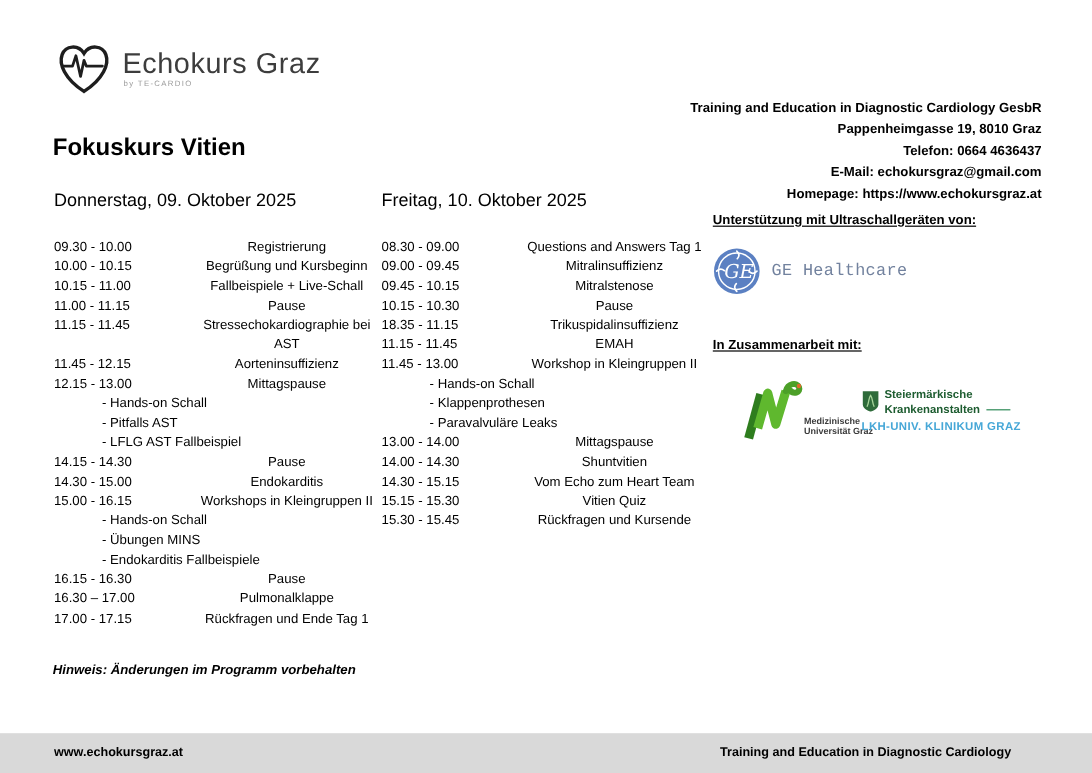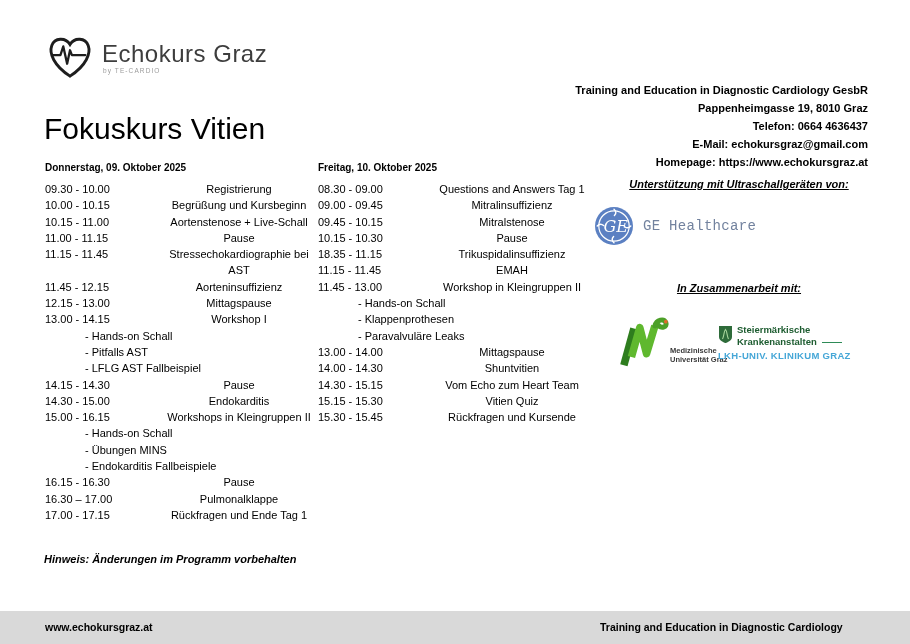--- a/index.html
+++ b/index.html
@@ -14,35 +14,35 @@
   .brand svg.heart { width:48px; height:46px; }
   .brand-text { margin-left:8px; }
   .brand-name { font-size:24px; color:#3d3d3d; font-weight:400; letter-spacing:0.5px; line-height:26px;text-align:right; }
   .brand-byline { font-size:6.5px; color:#9b9b9b; letter-spacing:1.1px; margin-top:0; margin-left:1px; }
 
   
   .contact { position:absolute; top:81px; right:42px; text-align:right;
              font-size:11px; font-weight:700; line-height:18px; color:#000; }
 
   
-  .title { position:absolute; left:44px; top:112px; font-size:30px; font-weight:400; color:#000; }
+  .title { position:absolute; left:44px; top:112px; font-size:20px; font-weight:700; color:#000; }
 
   
   .day-col { position:absolute; top:160px; width:272px; }
   .day-col.day1 { left:45px; }
   .day-col.day2 { left:318px; }
-  .day-header { font-size:10px; font-weight:700; line-height:16px; margin-bottom:5px; }
+  .day-header { font-size:15px; font-weight:400; line-height:16px; margin-bottom:22px; }
   .sched-row { display:flex; font-size:11px; line-height:16.3px;gap:40px; }
   .sched-row .time { width:76px; flex:0 0 76px; }
   .sched-row .activity { flex:1;text-align:center; }
   .sched-row.sub { padding-left:40px; }
 
   
   .sponsor-col { position:absolute; left:594px; top:177px; width:290px; }
-  .sponsor-heading { font-size:11px; font-weight:700; font-style:italic; text-decoration:underline; line-height:14px;text-align:center; }
+  .sponsor-heading { font-size:11px; font-weight:700; text-decoration:underline; line-height:14px; }
   .ge-row { margin-top:15px; display:flex; align-items:center; gap:9px; }
   .ge-row svg { width:40px; height:40px; }
   .ge-label { font-size:14px; color:#72829e; letter-spacing:0.3px;font-family:Liberation Mono, monospace; }
   .coop-heading { margin-top:35px; }
   .partner-row { margin-top:17px; padding-left:24px; display:flex; align-items:flex-start; }
   .mus-block { display:flex; align-items:flex-end; width:100px; }
   .mus-block svg { width:52px; height:58px; flex:0 0 52px; }
   .mus-caption { font-size:7.5px; font-weight:700; color:#3a3a3a; line-height:9px; margin-left:0; margin-bottom:6px; white-space:nowrap; }
   .stka-block { margin-left:0px; padding-top:12px; }
   .stka-top { display:flex; align-items:flex-start; }
@@ -91,41 +91,37 @@
         <div class="sched-row">
           <span class="time">09.30 - 10.00</span>
           <span class="activity">Registrierung</span>
         </div>
         <div class="sched-row">
           <span class="time">10.00 - 10.15</span>
           <span class="activity">Begrüßung und Kursbeginn</span>
         </div>
         <div class="sched-row">
           <span class="time">10.15 - 11.00</span>
-          <span class="activity">Aortenstenose + Live-Schall</span>
+          <span class="activity">Fallbeispiele + Live-Schall</span>
         </div>
         <div class="sched-row">
           <span class="time">11.00 - 11.15</span>
           <span class="activity">Pause</span>
         </div>
         <div class="sched-row">
           <span class="time">11.15 - 11.45</span>
           <span class="activity">Stressechokardiographie bei AST</span>
         </div>
         <div class="sched-row">
           <span class="time">11.45 - 12.15</span>
           <span class="activity">Aorteninsuffizienz</span>
         </div>
         <div class="sched-row">
           <span class="time">12.15 - 13.00</span>
           <span class="activity">Mittagspause</span>
-        </div>
-        <div class="sched-row">
-          <span class="time">13.00 - 14.15</span>
-          <span class="activity">Workshop I</span>
         </div>
         <div class="sched-row sub">
           <span>- Hands-on Schall</span>
         </div>
         <div class="sched-row sub">
           <span>- Pitfalls AST</span>
         </div>
         <div class="sched-row sub">
           <span>- LFLG AST Fallbeispiel</span>
         </div>

